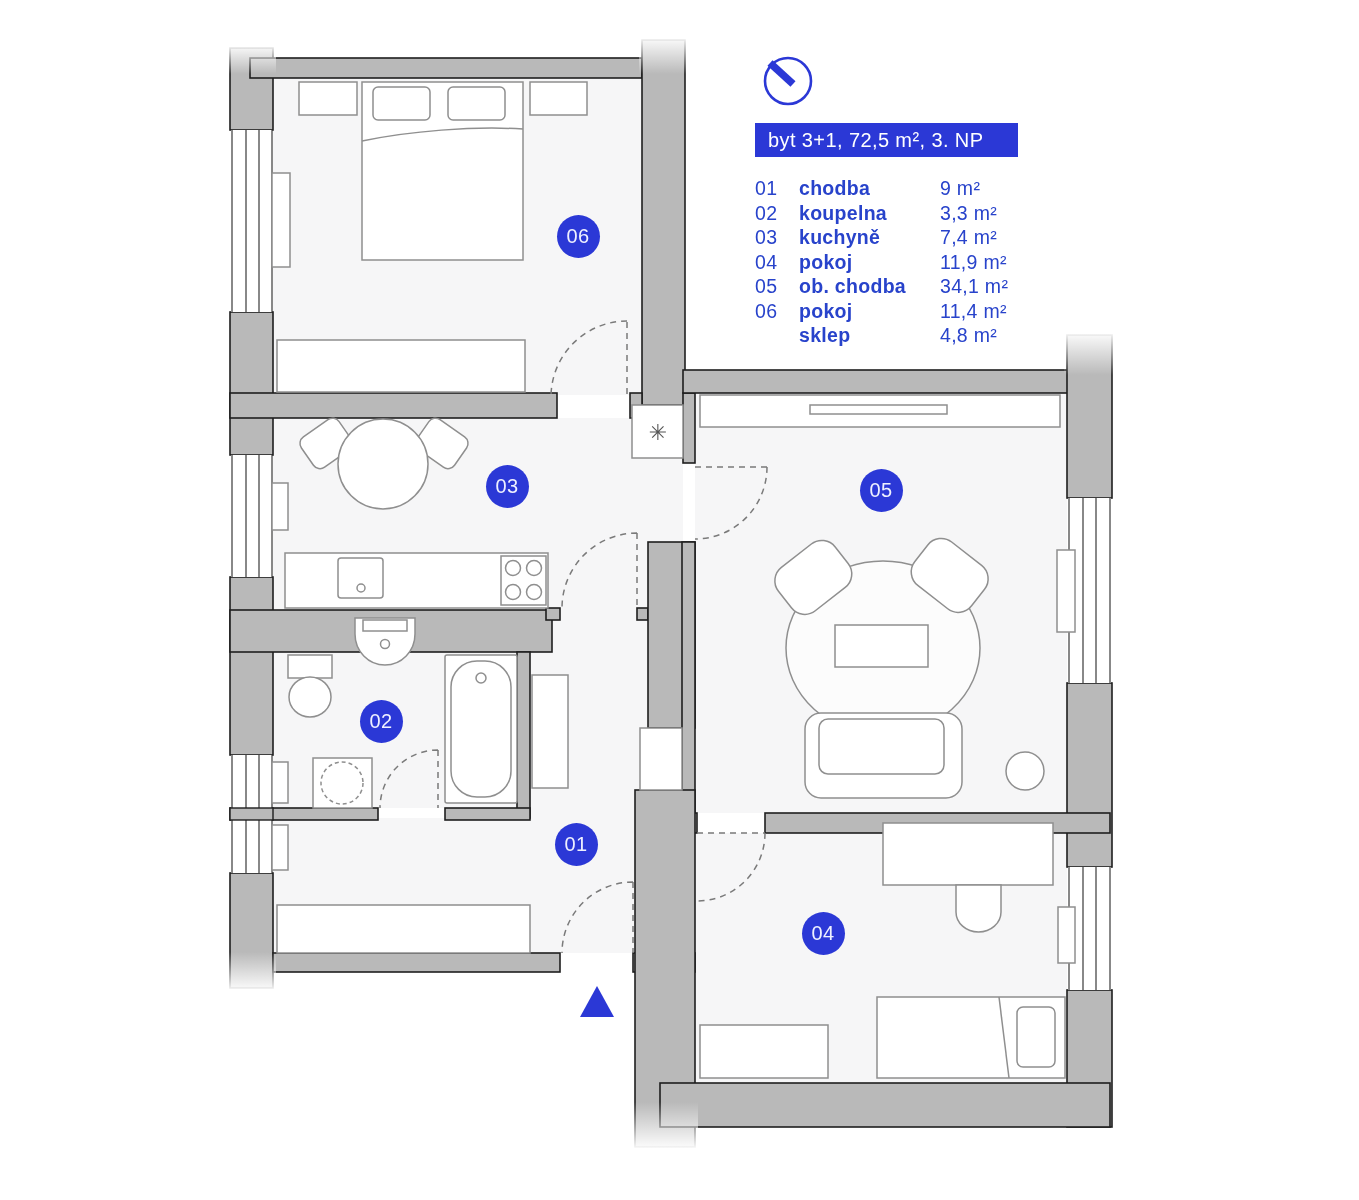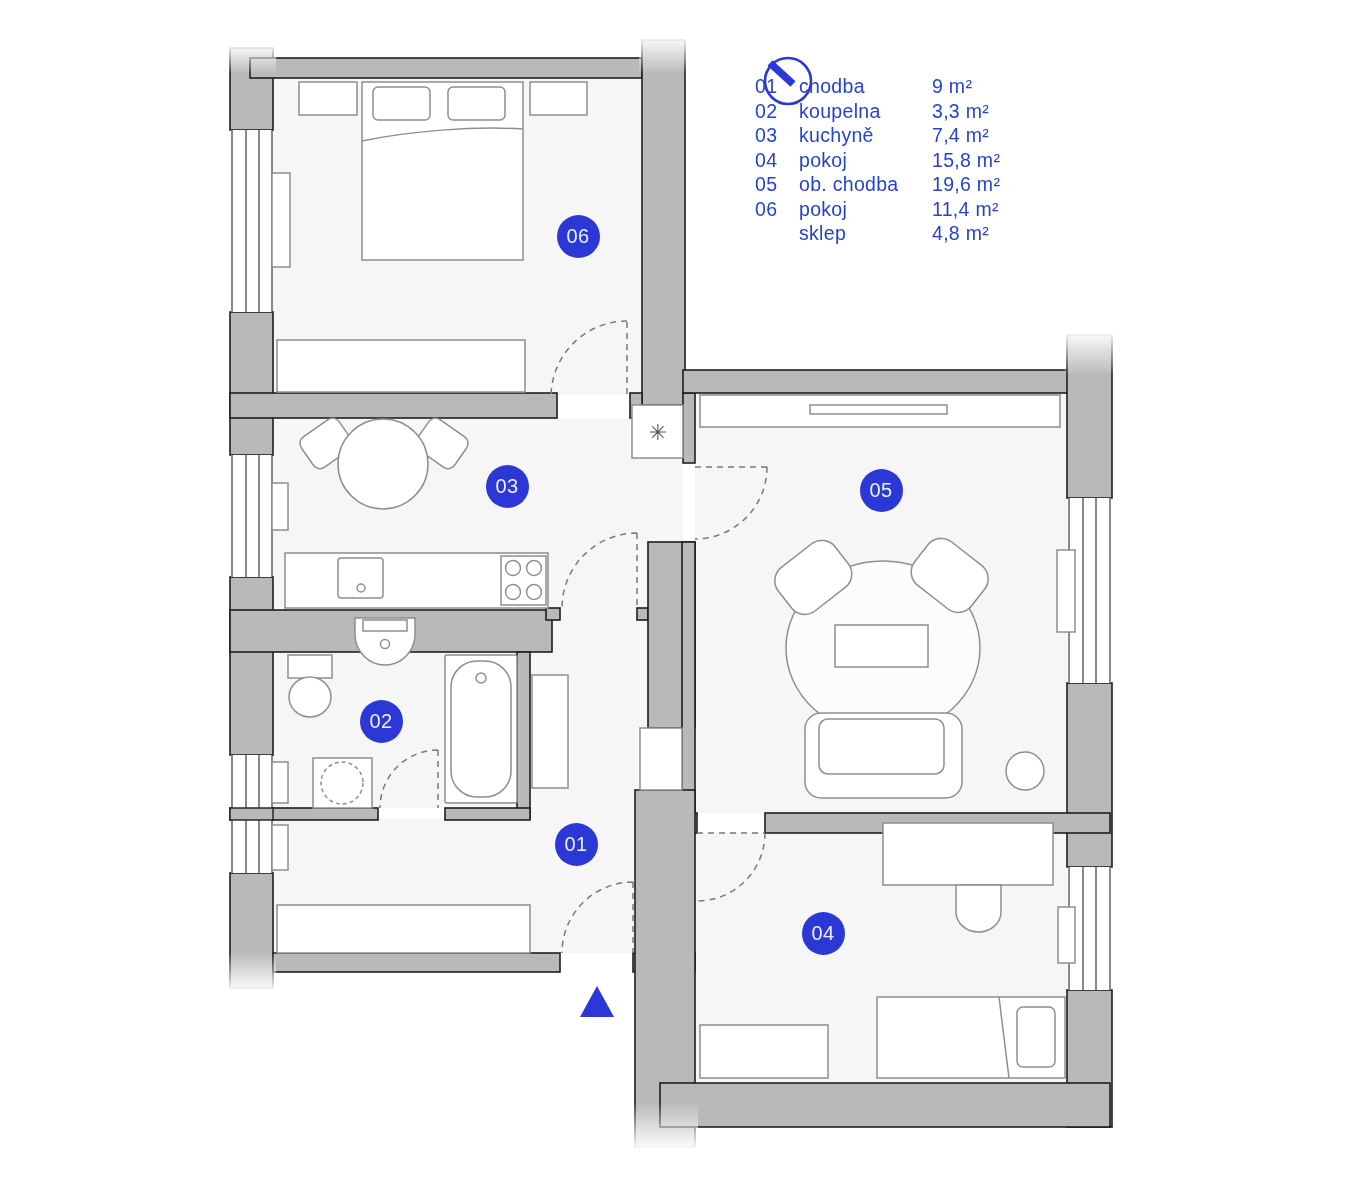--- a/index.html
+++ b/index.html
@@ -17,22 +17,22 @@
   
   .legend{position:absolute;left:755px;top:55px;color:#2843cb;}
   .legend-title{
     margin-top:68px;background:#2b38d6;color:#ffffff;width:263px;height:34px;
     line-height:34px;padding-left:13px;box-sizing:border-box;font-size:20px;letter-spacing:0.4px;
     white-space:nowrap;
   }
   .legend-rows{margin-top:19px;font-size:19.5px;letter-spacing:0.3px;}
   .legend-row{display:flex;height:24.5px;line-height:24.5px;}
   .legend-row .num{width:44px;}
-  .legend-row .name{width:133px;}
-  .legend-row .area{flex:1;}
+  .legend-row .name{width:133px;font-weight:bold;}
+  .legend-row .area{flex:1;margin-left:8px;}
 </style>
 </head>
 <body>
 
 <svg id="plan-svg" width="1359" height="1200" viewBox="0 0 1359 1200">
   <defs>
     <linearGradient id="fadeDown" x1="0" y1="0" x2="0" y2="1">
       <stop offset="0" stop-color="#ffffff" stop-opacity="1"></stop>
       <stop offset="1" stop-color="#ffffff" stop-opacity="0"></stop>
     </linearGradient>
@@ -202,45 +202,46 @@
 
   <polygon points="597,986 580,1017 614,1017" fill="#2b38d6"></polygon>
 
   <g stroke="#2b38d6" fill="none">
     <circle cx="788" cy="81" r="23" stroke-width="2.6"></circle>
     <line x1="770" y1="63" x2="793" y2="84" stroke-width="7.5"></line>
   </g>
 </svg>
 
 <div class="legend">
+  <div class="legend-title">byt 3+1, 72,5 m², 3. NP</div>
   <div class="legend-rows" id="legend-rows">
       <div class="legend-row">
         <span class="num">01</span>
         <span class="name">chodba</span>
         <span class="area">9 m²</span>
       </div>
       <div class="legend-row">
         <span class="num">02</span>
         <span class="name">koupelna</span>
         <span class="area">3,3 m²</span>
       </div>
       <div class="legend-row">
         <span class="num">03</span>
         <span class="name">kuchyně</span>
         <span class="area">7,4 m²</span>
       </div>
       <div class="legend-row">
         <span class="num">04</span>
         <span class="name">pokoj</span>
-        <span class="area">15,8 m²</span>
+        <span class="area">11,9 m²</span>
       </div>
       <div class="legend-row">
         <span class="num">05</span>
         <span class="name">ob. chodba</span>
-        <span class="area">19,6 m²</span>
+        <span class="area">34,1 m²</span>
       </div>
       <div class="legend-row">
         <span class="num">06</span>
         <span class="name">pokoj</span>
         <span class="area">11,4 m²</span>
       </div>
       <div class="legend-row">
         <span class="num"></span>
         <span class="name">sklep</span>
         <span class="area">4,8 m²</span>

